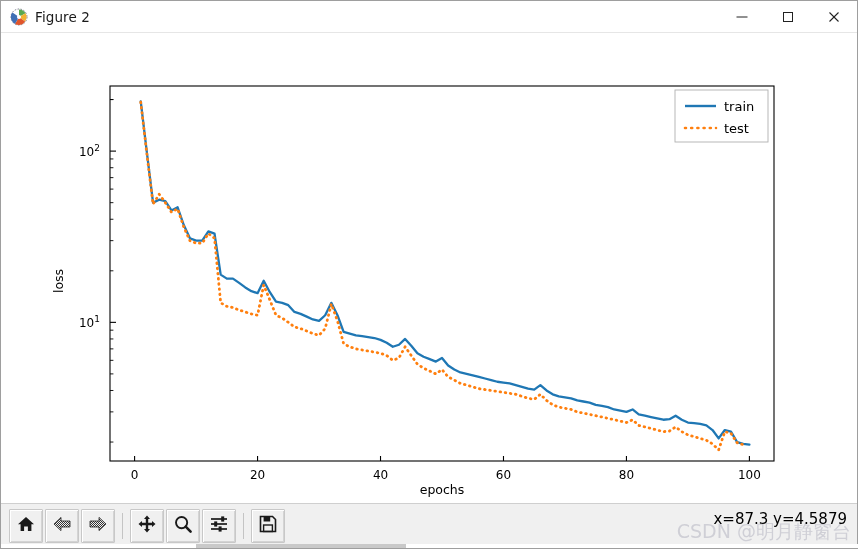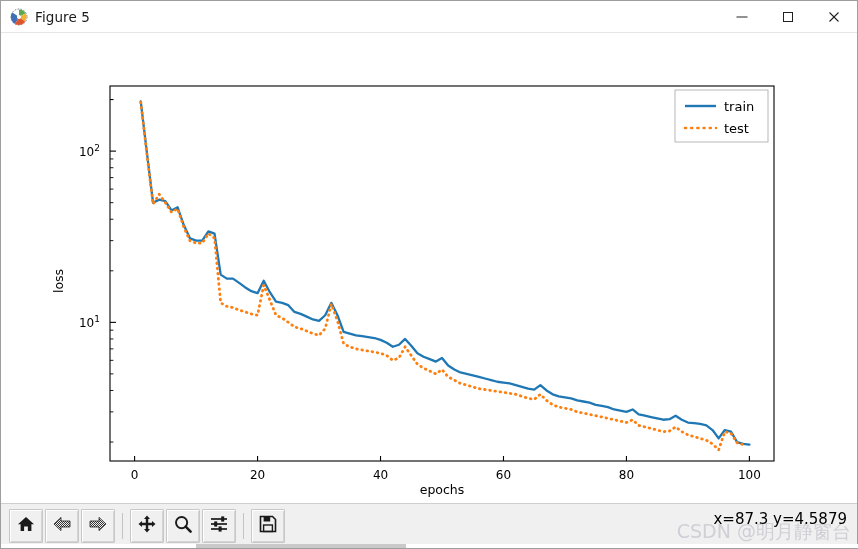--- a/index.html
+++ b/index.html
@@ -130,21 +130,21 @@
     <span id="title-icon">
       <svg width="18" height="18" viewBox="0 0 18 18">
         <circle cx="9" cy="9" r="8" fill="#ffffff" stroke="#7a7a8c" stroke-width="1" stroke-dasharray="1.6 1.4"></circle>
         <path d="M9 9 L9 1.4 A7.6 7.6 0 0 1 15.6 5.3 Z" fill="#5aa94f"></path>
         <path d="M9 9 L15.6 5.3 A7.6 7.6 0 0 1 15.1 13.4 Z" fill="#f2b233"></path>
         <path d="M9 9 L15.1 13.4 A7.6 7.6 0 0 1 5.0 15.9 Z" fill="#e0562c"></path>
         <path d="M9 9 L5.0 15.9 A7.6 7.6 0 0 1 2.4 4.6 Z" fill="#3f6fb5"></path>
         <circle cx="9" cy="9" r="2.1" fill="#ffffff"></circle>
       </svg>
     </span>
-    <span id="title-text">Figure 5</span>
+    <span id="title-text">Figure 2</span>
 
     <div id="winctl">
       <div class="winbtn">
         <svg width="14" height="14" viewBox="0 0 14 14">
             <line x1="1.5" y1="7" x2="12.5" y2="7" stroke="#222" stroke-width="1"></line>
           </svg>
       </div>
       <div class="winbtn">
         <svg width="14" height="14" viewBox="0 0 14 14">
             <rect x="2.5" y="2.5" width="9" height="9" fill="none" stroke="#222" stroke-width="1"></rect>

